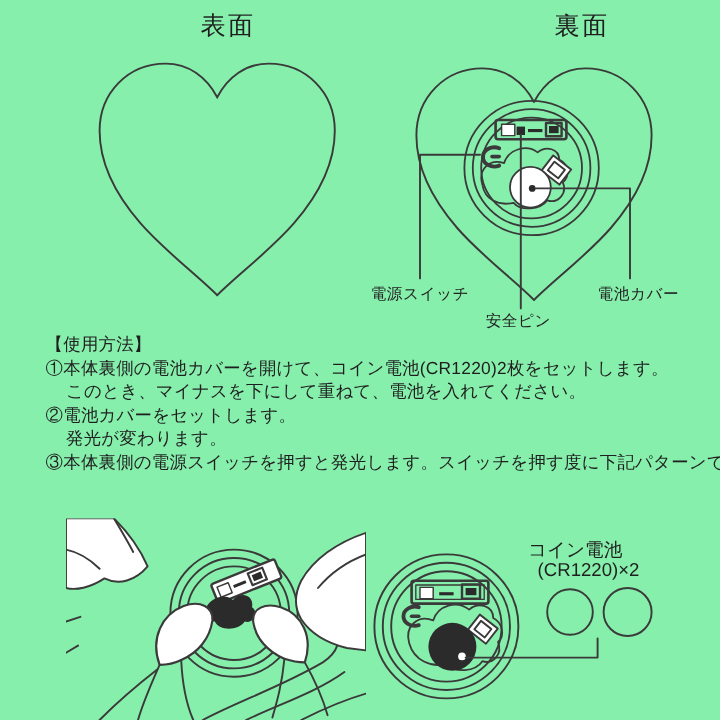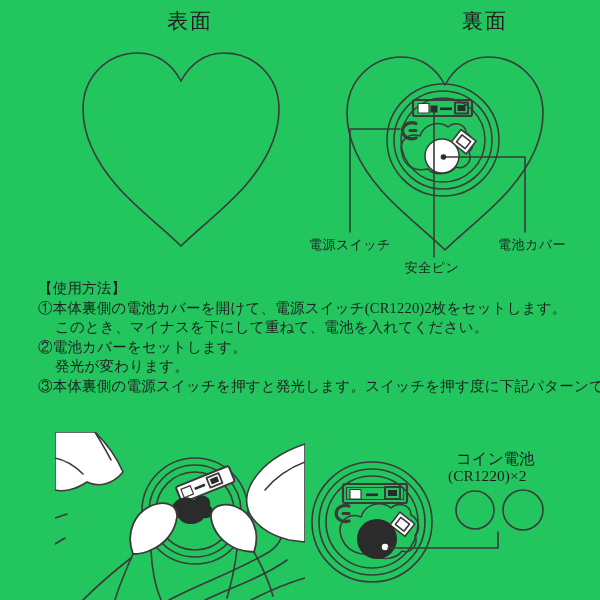--- a/index.html
+++ b/index.html
@@ -1,18 +1,18 @@
 <!DOCTYPE html>
 <html><head>
 <meta charset="utf-8">
 <style>
   html,body{margin:0;padding:0;background:#ffffff;}
   .stage{
-    position:relative;width:600px;height:600px;background:#22c55e;overflow:hidden;
-    font-family:Liberation Serif, serif;color:#1f1f1f;
+    position:relative;width:600px;height:600px;background:#86efac;overflow:hidden;
+    font-family:Liberation Sans, sans-serif;color:#1f1f1f;
   }
   .abs{position:absolute;}
   .side-title{
     font-size:21px;letter-spacing:2px;font-weight:500;color:#1f1f1f;
     transform:translateX(-50%);white-space:nowrap;
   }
   .callout{
     font-size:13px;color:#1f1f1f;transform:translateX(-50%);white-space:nowrap;letter-spacing:0.5px;
   }
   .instructions{
@@ -78,21 +78,21 @@
       </g>
     </g>
   </svg>
 
   <div class="abs callout" style="left:350px;top:236px;">電源スイッチ</div>
   <div class="abs callout" style="left:432px;top:259px;">安全ピン</div>
   <div class="abs callout" style="left:532px;top:236px;">電池カバー</div>
 
   <div class="abs instructions">
     <div class="line">【使用方法】</div>
-    <div class="line">①本体裏側の電池カバーを開けて、電源スイッチ(CR1220)2枚をセットします。</div>
+    <div class="line">①本体裏側の電池カバーを開けて、コイン電池(CR1220)2枚をセットします。</div>
     <div class="line indent">このとき、マイナスを下にして重ねて、電池を入れてください。</div>
     <div class="line">②電池カバーをセットします。</div>
     <div class="line indent">発光が変わります。</div>
     <div class="line">③本体裏側の電源スイッチを押すと発光します。スイッチを押す度に下記パターンで</div>
   </div>
 
   <svg class="abs" style="left:55px;top:432px;" width="250" height="168" viewBox="0 0 250 168">
     <g stroke="#3a3a3a" fill="none" stroke-width="1.6" stroke-linecap="round" stroke-linejoin="round">
 
       <g>
@@ -177,16 +177,16 @@
 
       <g>
         <circle cx="170" cy="70" r="19"></circle>
         <circle cx="218" cy="70" r="20"></circle>
       </g>
 
       <path d="M193,92 V108 H83"></path>
     </g>
   </svg>
 
-  <div class="abs coin-label" style="left:456px;top:450px;text-align:right;">コイン電池</div>
+  <div class="abs coin-label" style="left:440px;top:450px;text-align:right;">コイン電池</div>
   <div class="abs coin-label" style="left:448px;top:467px;">(CR1220)×2</div>
 
 </div>
 
 </body></html>

